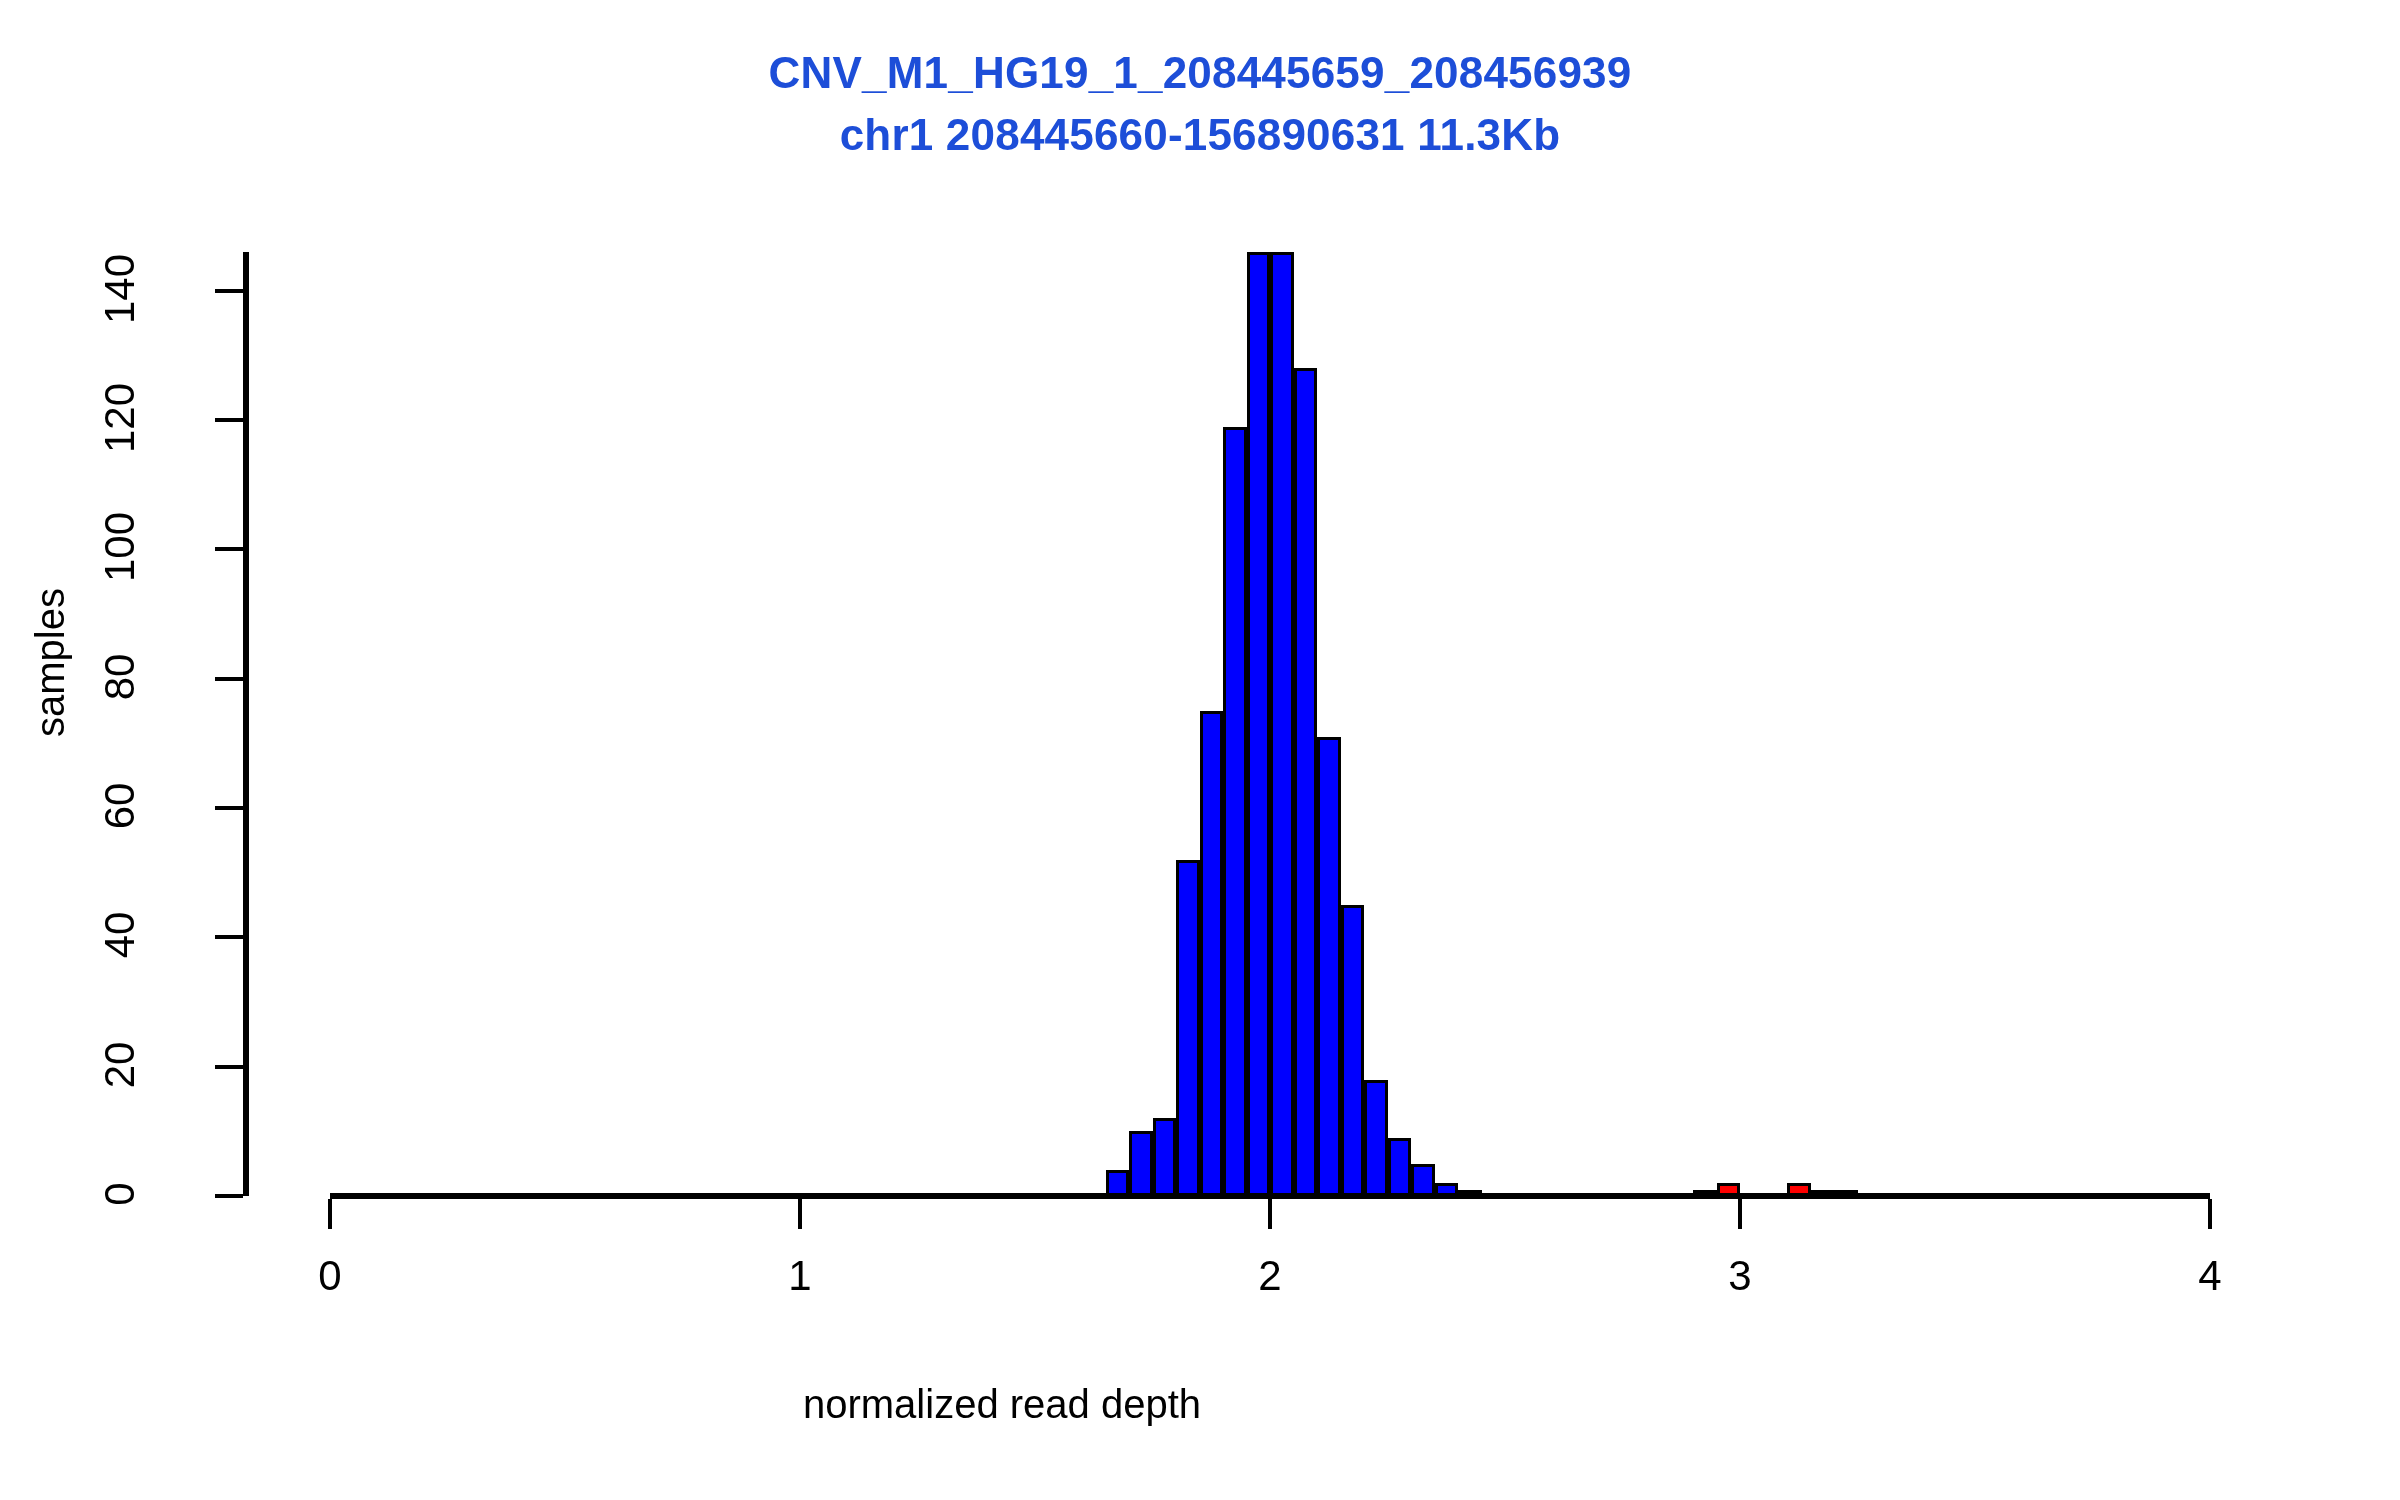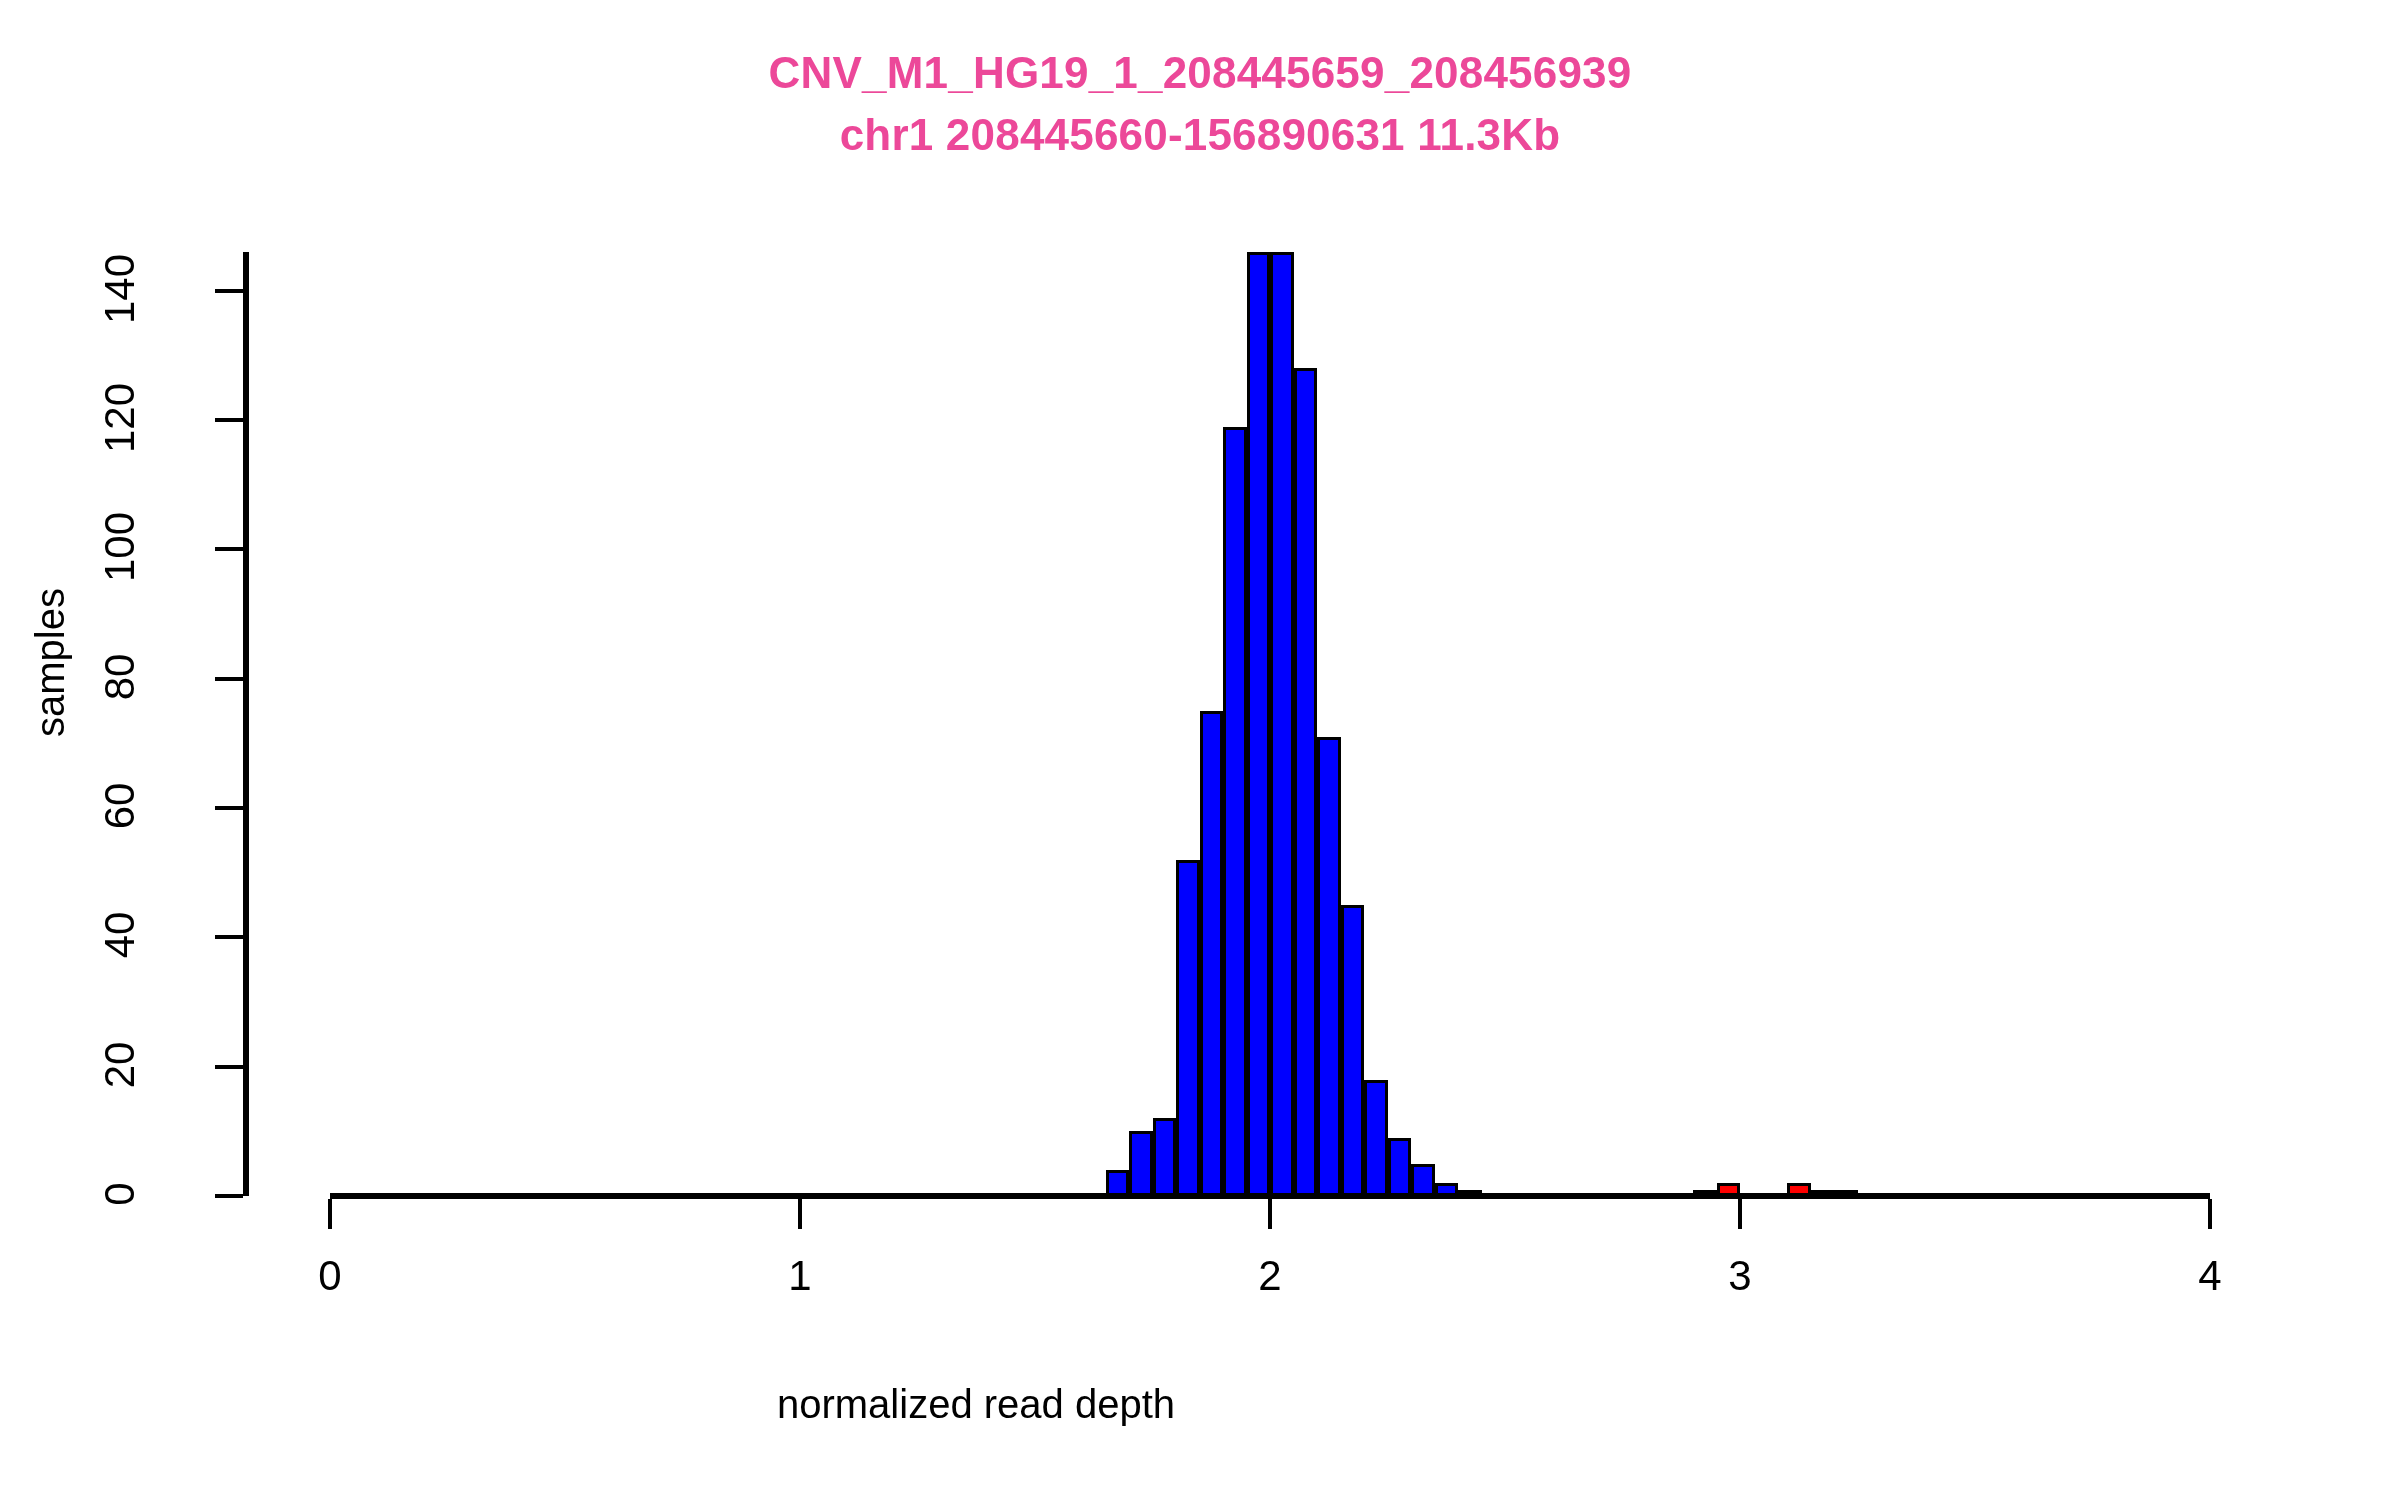--- a/index.html
+++ b/index.html
@@ -14,32 +14,33 @@
   
   .title-block{
     position:absolute;left:0;top:42px;width:2400px;
     text-align:center;
   }
   .title-line{
     font-family:"Liberation Sans", sans-serif;
     font-weight:bold;
     font-size:44px;
     line-height:62px;
-    color:#ec4899;
+    color:#1d4ed8;
     letter-spacing:0.2px;
     white-space:pre;
   }
 
   
   .xlab{
     position:absolute;
     left:0;top:1382px;width:1952px;
     text-align:center;
     font-size:40px;color:#000;
     font-family:"Liberation Sans", sans-serif;
+    padding-left:26px;
   }
   .ylab{
     position:absolute;
     left:0px; top:640px;
     width:400px;
     text-align:center;
     font-size:40px;color:#000;
     transform:translate(-150px,0) rotate(-90deg);
     transform-origin:center center;
     font-family:"Liberation Sans", sans-serif;

